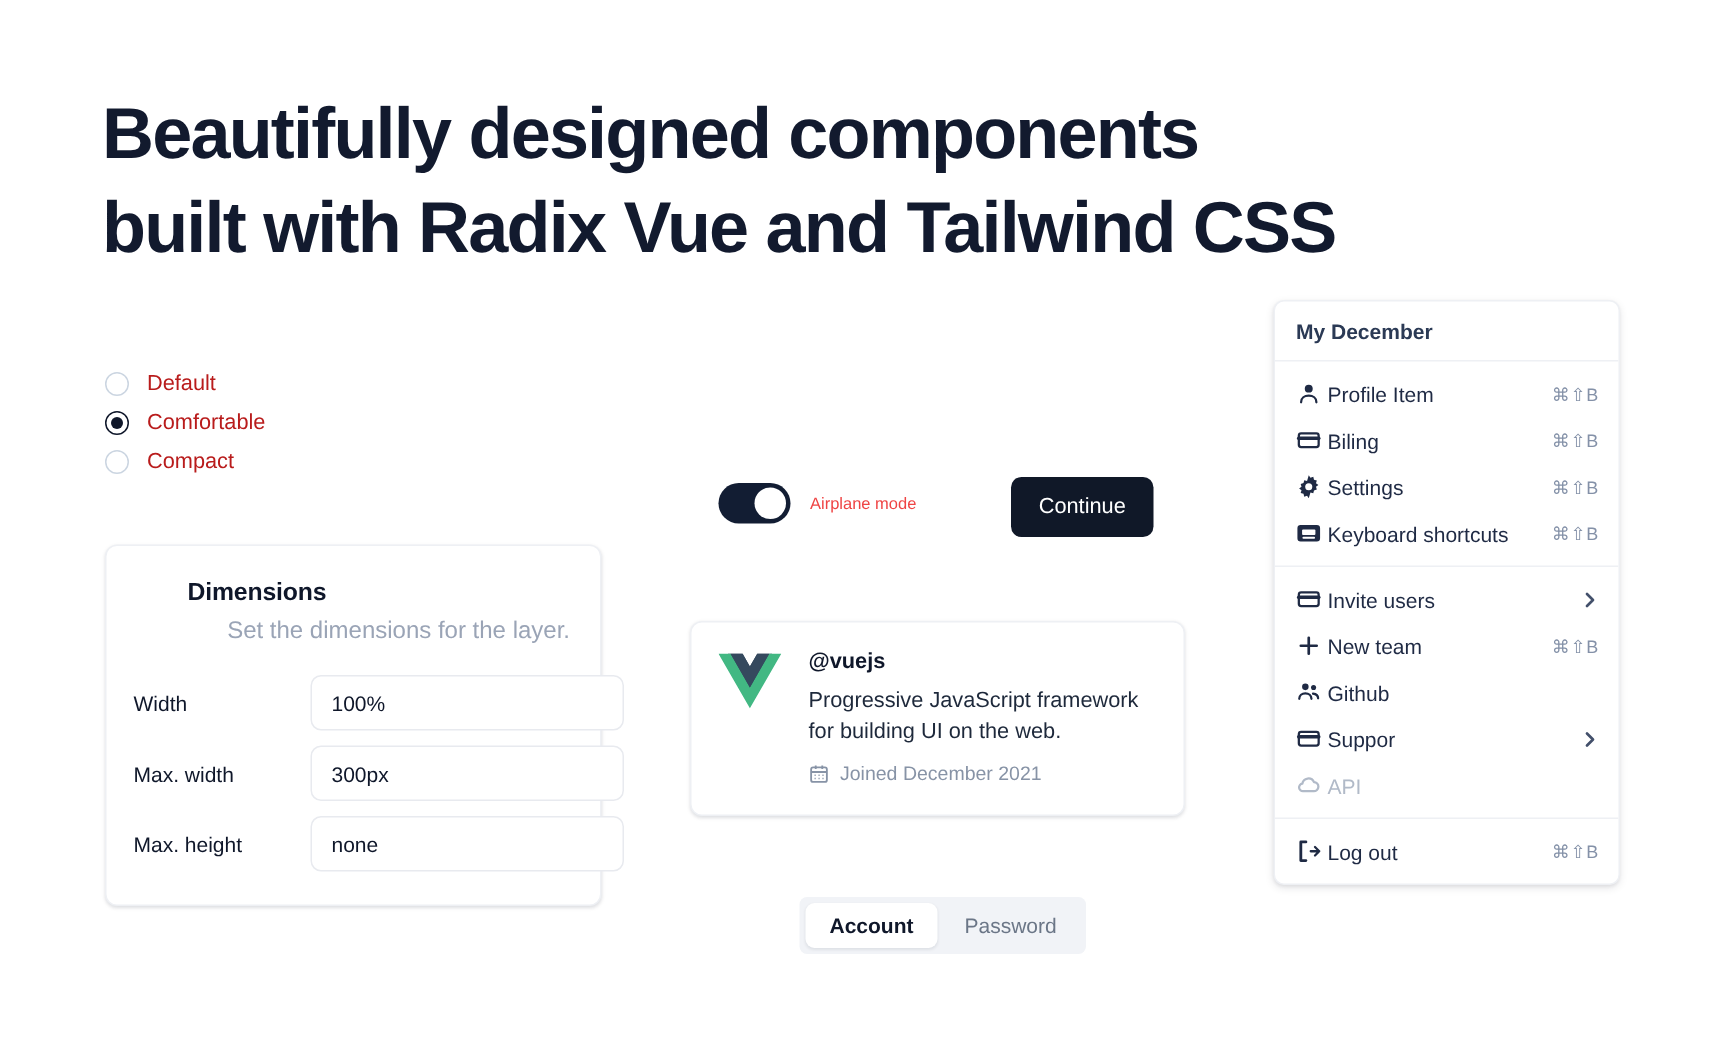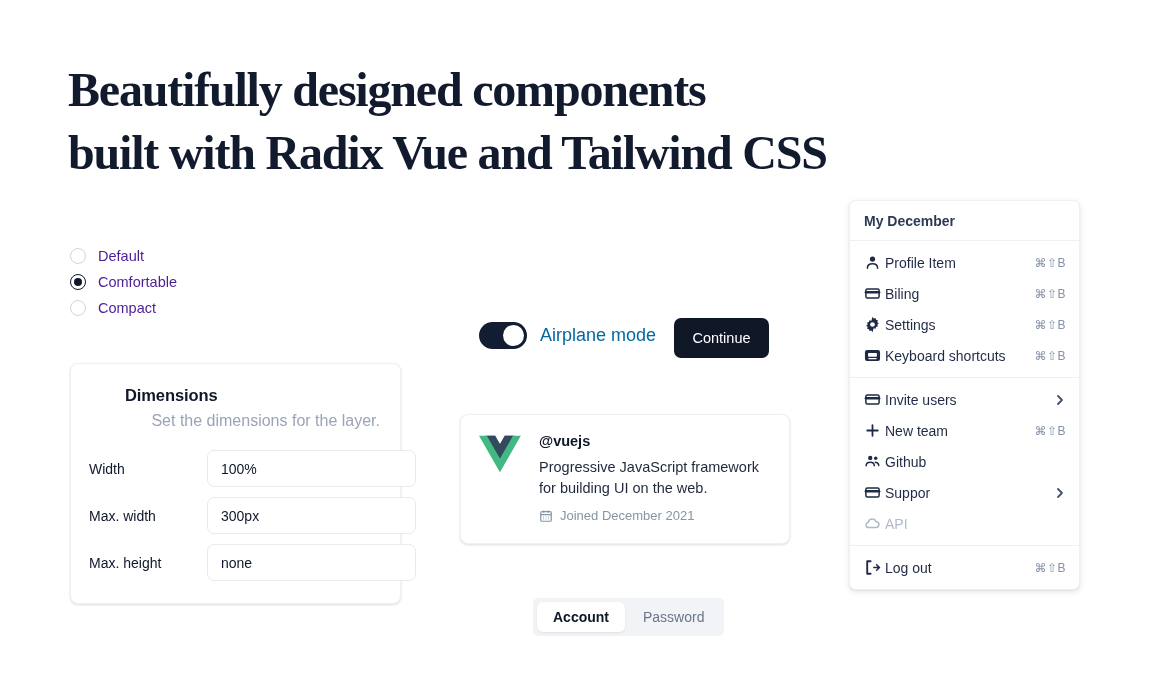--- a/index.html
+++ b/index.html
@@ -19,21 +19,21 @@
     position: absolute;
     left: 68px;
     top: 58px;
     width: 960px;
     font-size: 48px;
     line-height: 63px;
     font-weight: 700;
     letter-spacing: -1.2px;
     color: #121a2e;
   }
-  .headline-line { display: block; white-space: nowrap; font-family: Liberation Serif, serif; }
+  .headline-line { display: block; white-space: nowrap; }
 
   
   .radio-group {
     position: absolute;
     left: 70px;
     top: 248px;
     display: flex;
     flex-direction: column;
     gap: 10px;
   }
@@ -46,21 +46,21 @@
     display: flex; align-items: center; justify-content: center;
     flex: none;
   }
   .radio-row.checked .radio-dot { border: 1px solid #0f172a; }
   .radio-row.checked .radio-dot::after {
     content: "";
     width: 8px; height: 8px;
     border-radius: 50%;
     background: #0f172a;
   }
-  .radio-label { font-size: 14.5px; color: #4c1d95; line-height: 1; }
+  .radio-label { font-size: 14.5px; color: #b91c1c; line-height: 1; }
 
   
   .dimensions-card {
     position: absolute;
     left: 70px;
     top: 363px;
     width: 331px;
     background: #fff;
     border: 1px solid #eef0f4;
     border-radius: 8px;
@@ -102,21 +102,21 @@
     flex: none;
     cursor: pointer;
   }
   .switch .knob {
     position: absolute;
     top: 3px; left: 24px;
     width: 21px; height: 21px;
     border-radius: 50%;
     background: #ffffff;
   }
-  .switch-label { font-size: 18px; color: #0369a1; }
+  .switch-label { font-size: 11px; color: #ef4444; }
 
   .continue-btn {
     position: absolute;
     left: 674px;
     top: 318px;
     width: 95px; height: 40px;
     background: #101828;
     color: #ffffff;
     border: none;
     border-radius: 7px;

